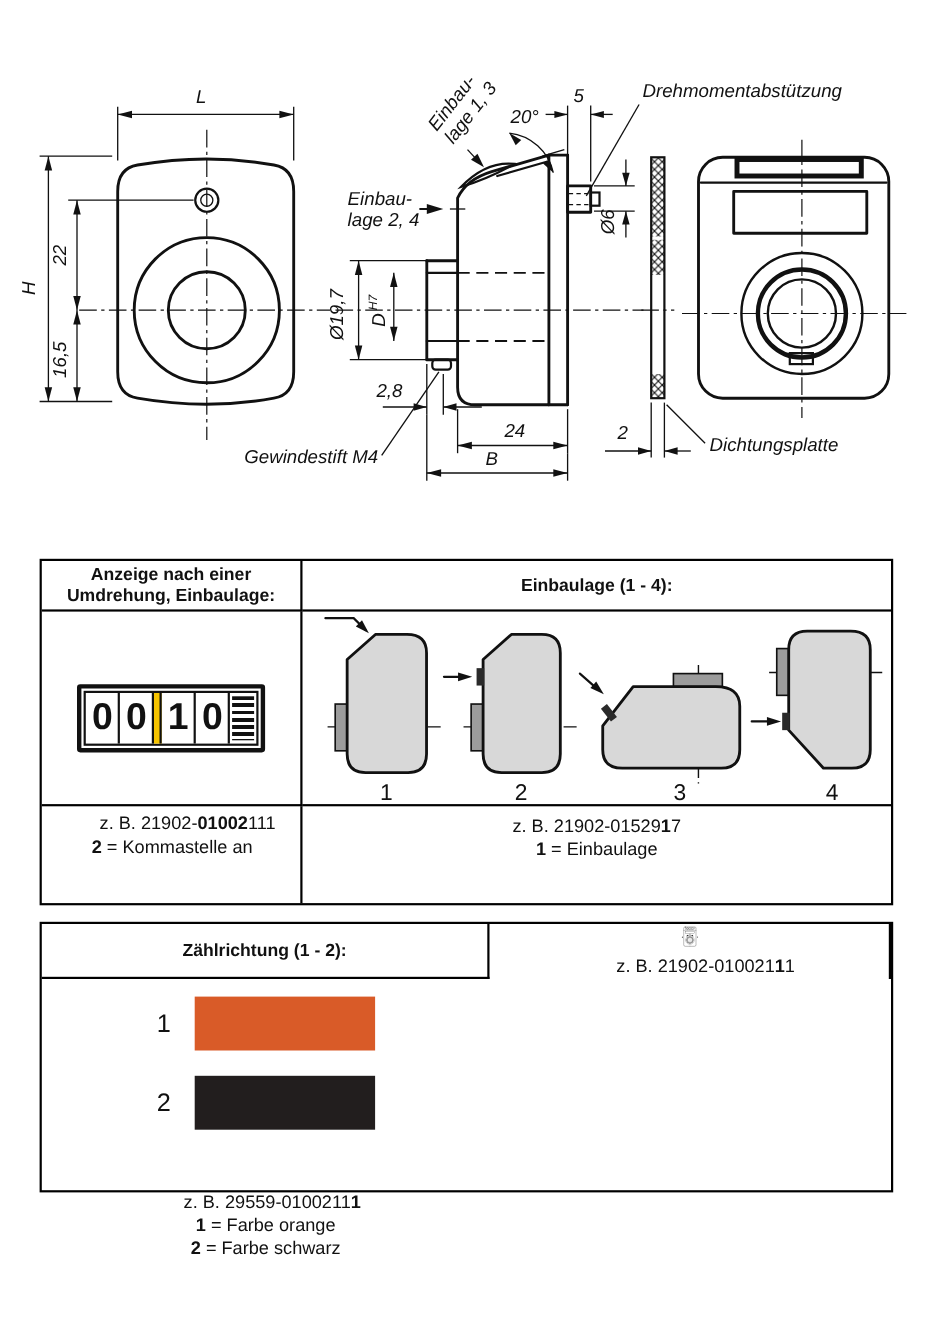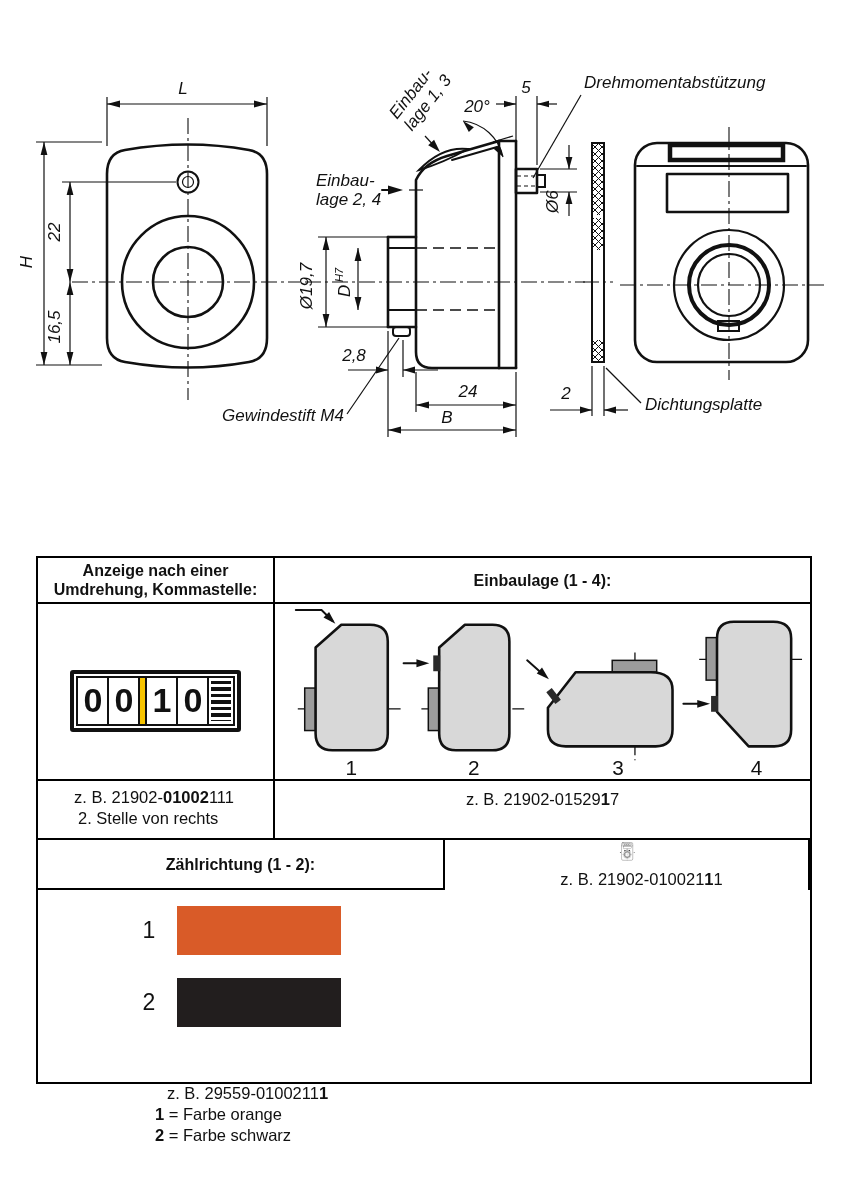--- a/index.html
+++ b/index.html
@@ -18,30 +18,30 @@
   .lbl {font:italic 17px "Liberation Sans",sans-serif;fill:#111;}
   .lbls{font:italic 11px "Liberation Sans",sans-serif;fill:#111;}
   .num {font:21px "Liberation Sans",sans-serif;fill:#111;}
   .shp {fill:#d8d8d8;stroke:#111;stroke-width:2.6;stroke-linejoin:round;}
   .tab {fill:#9c9c9c;stroke:#111;stroke-width:1.5;}
   .nub {fill:#2a2a2a;stroke:none;}
 
   
   .tbl{position:absolute;border:2.5px solid #000;background:#fff;box-sizing:border-box;}
   .t1{left:36px;top:508px;width:776px;height:315px;
-      display:grid;grid-template-columns:237px 1fr;grid-template-rows:46px 177px 1fr;margin-top:48px;}
+      display:grid;grid-template-columns:237px 1fr;grid-template-rows:46px 177px 1fr;}
   .t2{left:36px;top:838px;width:776px;height:246px;
       display:grid;grid-template-columns:407px 1fr;grid-template-rows:50px 1fr;}
   .cell{box-sizing:border-box;position:relative;}
   .bR{border-right:2.5px solid #000;}
   .bB{border-bottom:2.5px solid #000;}
   .hdr{display:flex;flex-direction:column;align-items:center;justify-content:center;
        font-weight:bold;font-size:16px;line-height:19px;text-align:center;}
   .xt{font-size:16.5px;line-height:21px;}
-  .xline{white-space:pre;}
+  .xline{white-space:pre;text-align:center;}
   .center-blk{display:flex;flex-direction:column;align-items:center;}
   .flexmid{display:flex;align-items:center;justify-content:center;}
 
   
   .counter{border:4px solid #111;border-radius:3px;padding:2px;background:#fff;}
   .counter-inner{display:flex;border:2px solid #111;height:46px;background:#fff;}
   .digit{width:29px;display:flex;align-items:center;justify-content:center;
          font-size:34px;font-weight:bold;letter-spacing:-1px;border-right:2px solid #111;}
   .comma-bar{width:5px;border-right:2px solid #111;}
   .stripes{width:20px;margin:3px 2px;
@@ -243,21 +243,21 @@
       <circle cx="729" cy="285" r="31" fill="none" stroke="#111" stroke-width="2.2"></circle>
       <rect class="ln2" x="718" y="321" width="21" height="10"></rect>
       <line class="cl" x1="729" y1="127" x2="729" y2="380"></line>
       <line class="cl" x1="620" y1="285" x2="824" y2="285"></line>
     </g>
   </svg>
 
   <div class="tbl t1">
     <div class="cell bR bB hdr">
       <span>Anzeige nach einer</span>
-      <span>Umdrehung, Kommastelle:</span>
+      <span>Umdrehung, Einbaulage:</span>
     </div>
     <div class="cell bB hdr">
       <span>Einbaulage (1 - 4):</span>
     </div>
 
     <div class="cell bR bB flexmid">
       <div class="counter" style="margin-top:18px;">
         <div class="counter-inner">
           <div class="digit">0</div>
           <div class="digit">0</div>
@@ -308,25 +308,26 @@
           <rect class="nub" x="712" y="647" width="7" height="16"></rect>
           <line class="ln2" x1="684" y1="655" x2="705" y2="655"></line>
           <polygon class="ah" points="711,655 698,651 698,659"></polygon>
           <text class="num" x="758" y="727" text-anchor="middle">4</text>
         </g>
       </svg>
     </div>
 
     <div class="cell bR xt" style="padding:6px 6px 0 8px;">
       <div class="xline" style="padding-left:28px;"><span>z. B. 21902-</span><b>01002</b><span>111</span></div>
-      <div class="xline" style="padding-left:32px;"><span>2. Stelle von rechts</span><b></b><span></span></div>
+      <div class="xline"><span></span><b>2</b><span> = Kommastelle an</span></div>
     </div>
 
     <div class="cell xt" style="padding-top:8px;text-align:center;">
       <div class="xline"><span>z. B. 21902-01529</span><b>1</b><span>7</span></div>
+      <div class="xline"><b>1</b><span> = Einbaulage</span></div>
     </div>
   </div>
 
   <div class="tbl t2">
     <div class="cell bR bB hdr">
       <span>Zählrichtung (1 - 2):</span>
     </div>
 
     <div class="cell bR center-blk">
       <svg width="170" height="192" viewBox="150 885 170 192" style="margin-top:2px;">

